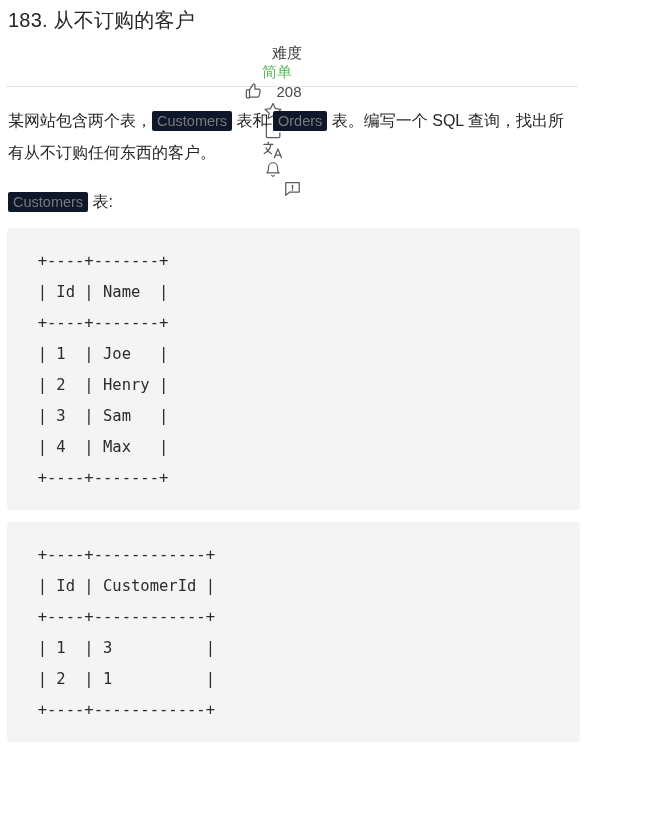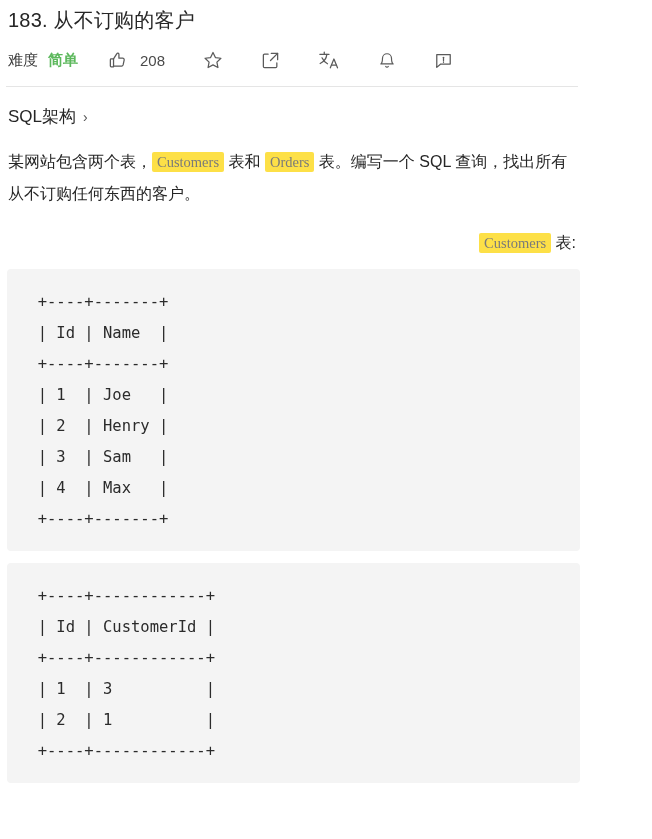--- a/index.html
+++ b/index.html
@@ -30,31 +30,31 @@
     letter-spacing: 0.2px;
     white-space: nowrap;
   }
 
   
   .toolbar {
     display: flex;
     align-items: center;
     padding: 10px 8px 0 8px;
     height: 42px;
+    flex-direction: column;
   }
   .difficulty-label {
     font-size: 15px;
     color: #3c3c3c;
     margin-right: 10px;
   }
   .difficulty-value {
     font-size: 15px;
     color: #5cb85c;
     margin-right: 30px;
-    font-weight: bold;
   }
   .tool {
     display: flex;
     align-items: center;
     color: #5a5a5a;
     margin-right: 38px;
     cursor: pointer;
     gap: 6px;
   }
   .tool:last-child { margin-right: 0; }
@@ -89,34 +89,33 @@
 
   
   .para {
     padding: 18px 6px 0 8px;
     font-size: 16px;
     line-height: 31px;
     color: #262626;
     max-width: 648px;
   }
   code.inline {
-    font-family: Liberation Serif, serif;
+    font-family: Liberation Sans, sans-serif;
     font-size: 14.5px;
-    background: #fde047;
+    background: #0f172a;
     color: #7a7a7a;
     padding: 2px 5px;
     border-radius: 2px;
   }
 
   .tablecap {
     padding: 20px 8px 0 8px;
     font-size: 16px;
     line-height: 28px;
     color: #262626;
-    text-align: right;
   }
 
   
   pre.codeblock {
     margin: 12px 4px 0 7px;
     background: #f4f4f4;
     border-radius: 4px;
     padding: 18px 12px 16px 12px;
     font-family: "DejaVu Sans Mono", "Liberation Mono", monospace;
     font-size: 15.5px;
@@ -195,26 +194,20 @@
           <path d="M12 8v4"></path>
           <path d="M12 13.6v.6"></path>
         </svg>
       </span>
     </span>
 
   </div>
 
   <div class="divider"></div>
 
-  <div style="padding:0;">
-    <span class="schema-link">
-      <span>SQL架构</span>
-      <span class="schema-chev">›</span>
-    </span>
-  </div>
 
   <div class="para">
     <span>某网站包含两个表，</span><code class="inline">Customers</code><span> 表和 </span><code class="inline">Orders</code><span> 表。编写一个 SQL 查询，找出所有从不订购任何东西的客户。</span>
   </div>
 
   <div class="tablecap">
     <code class="inline">Customers</code><span> 表:</span>
   </div>
 
   <pre class="codeblock">  +----+-------+

